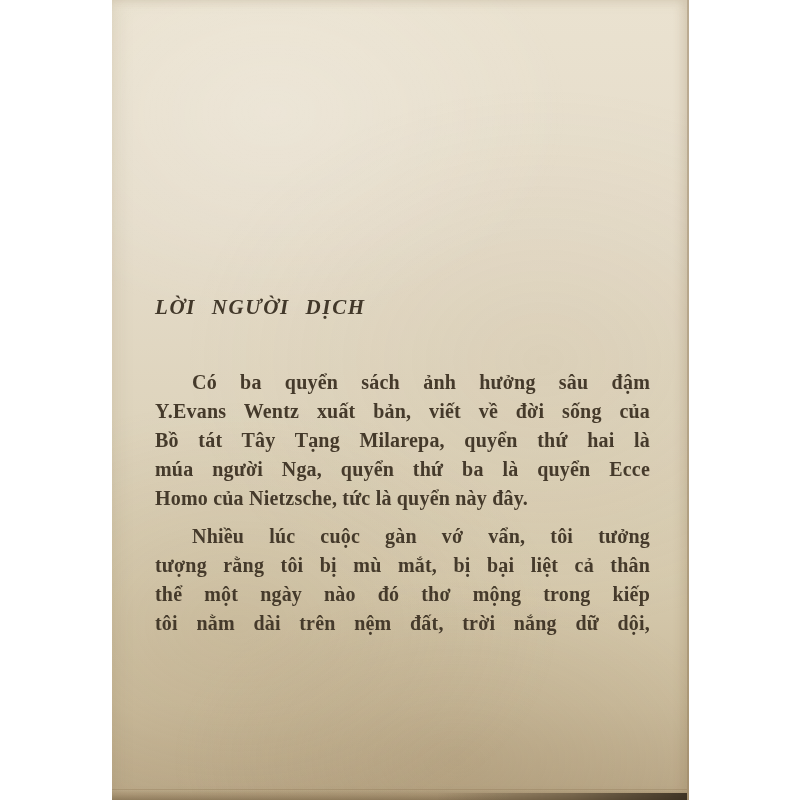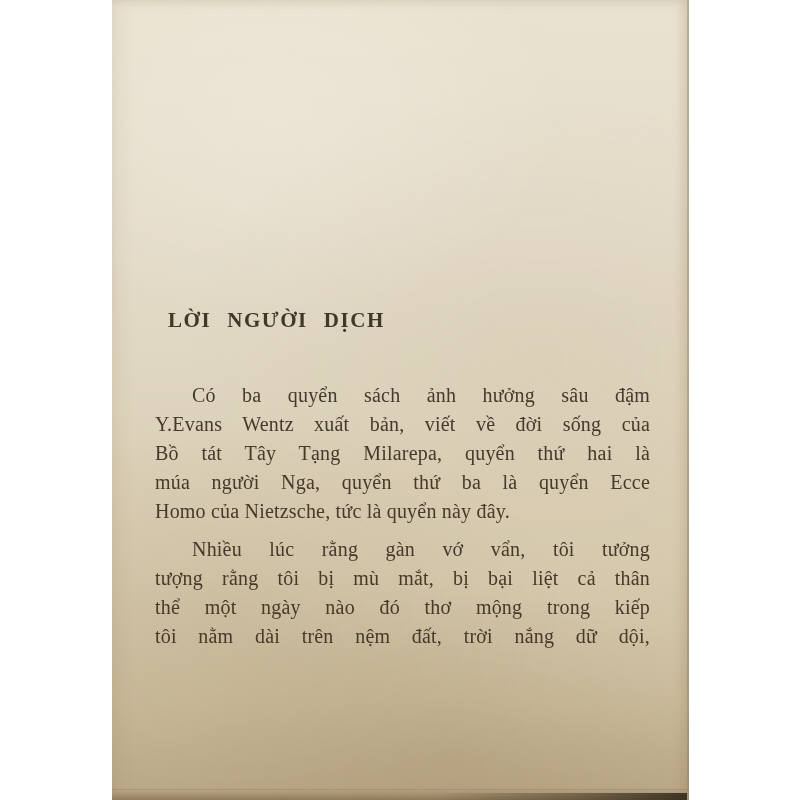--- a/index.html
+++ b/index.html
@@ -56,34 +56,36 @@
     filter: blur(0.5px);
   }
   .content {
     position: absolute;
     left: 43px;
     right: 37px;
     top: 0;
     color: #453a2b;
   }
   .heading {
-    margin: 13px;
+    margin: 0;
     padding-top: 295px;
     font-size: 21px;
     line-height: 24px;
     font-weight: bold;
     letter-spacing: 1.6px;
     word-spacing: 9px;
     color: #42382a;
+    font-style: italic;
   }
   .para {
     font-size: 20px;
     line-height: 29px;
     letter-spacing: 0.2px;
     color: #453a2b;
+    font-weight: bold;
   }
   .para-1 { margin-top: 49px; }
   .para-2 { margin-top: 9px; }
   .line {
     text-align: justify;
     text-align-last: justify;
   }
   .line.indent { text-indent: 37px; }
   .line.end { text-align-last: left; }
 </style>
@@ -98,21 +100,21 @@
 
       <div class="para para-1">
         <div class="line indent">Có ba quyển sách ảnh hưởng sâu đậm</div>
         <div class="line">Y.Evans Wentz xuất bản, viết về đời sống của</div>
         <div class="line">Bồ tát Tây Tạng Milarepa, quyển thứ hai là</div>
         <div class="line">múa người Nga, quyển thứ ba là quyển Ecce</div>
         <div class="line end">Homo của Nietzsche, tức là quyển này đây.</div>
       </div>
 
       <div class="para para-2">
-        <div class="line indent">Nhiều lúc rằng gàn vớ vẩn, tôi tưởng</div>
+        <div class="line indent">Nhiều lúc cuộc gàn vớ vẩn, tôi tưởng</div>
         <div class="line">tượng rằng tôi bị mù mắt, bị bại liệt cả thân</div>
         <div class="line">thể một ngày nào đó thơ mộng trong kiếp</div>
         <div class="line">tôi nằm dài trên nệm đất, trời nắng dữ dội,</div>
       </div>
 
     </div>
     <div class="page-bottom-edge"></div>
     <div class="page-corner-shadow"></div>
   </div>
 </div>

